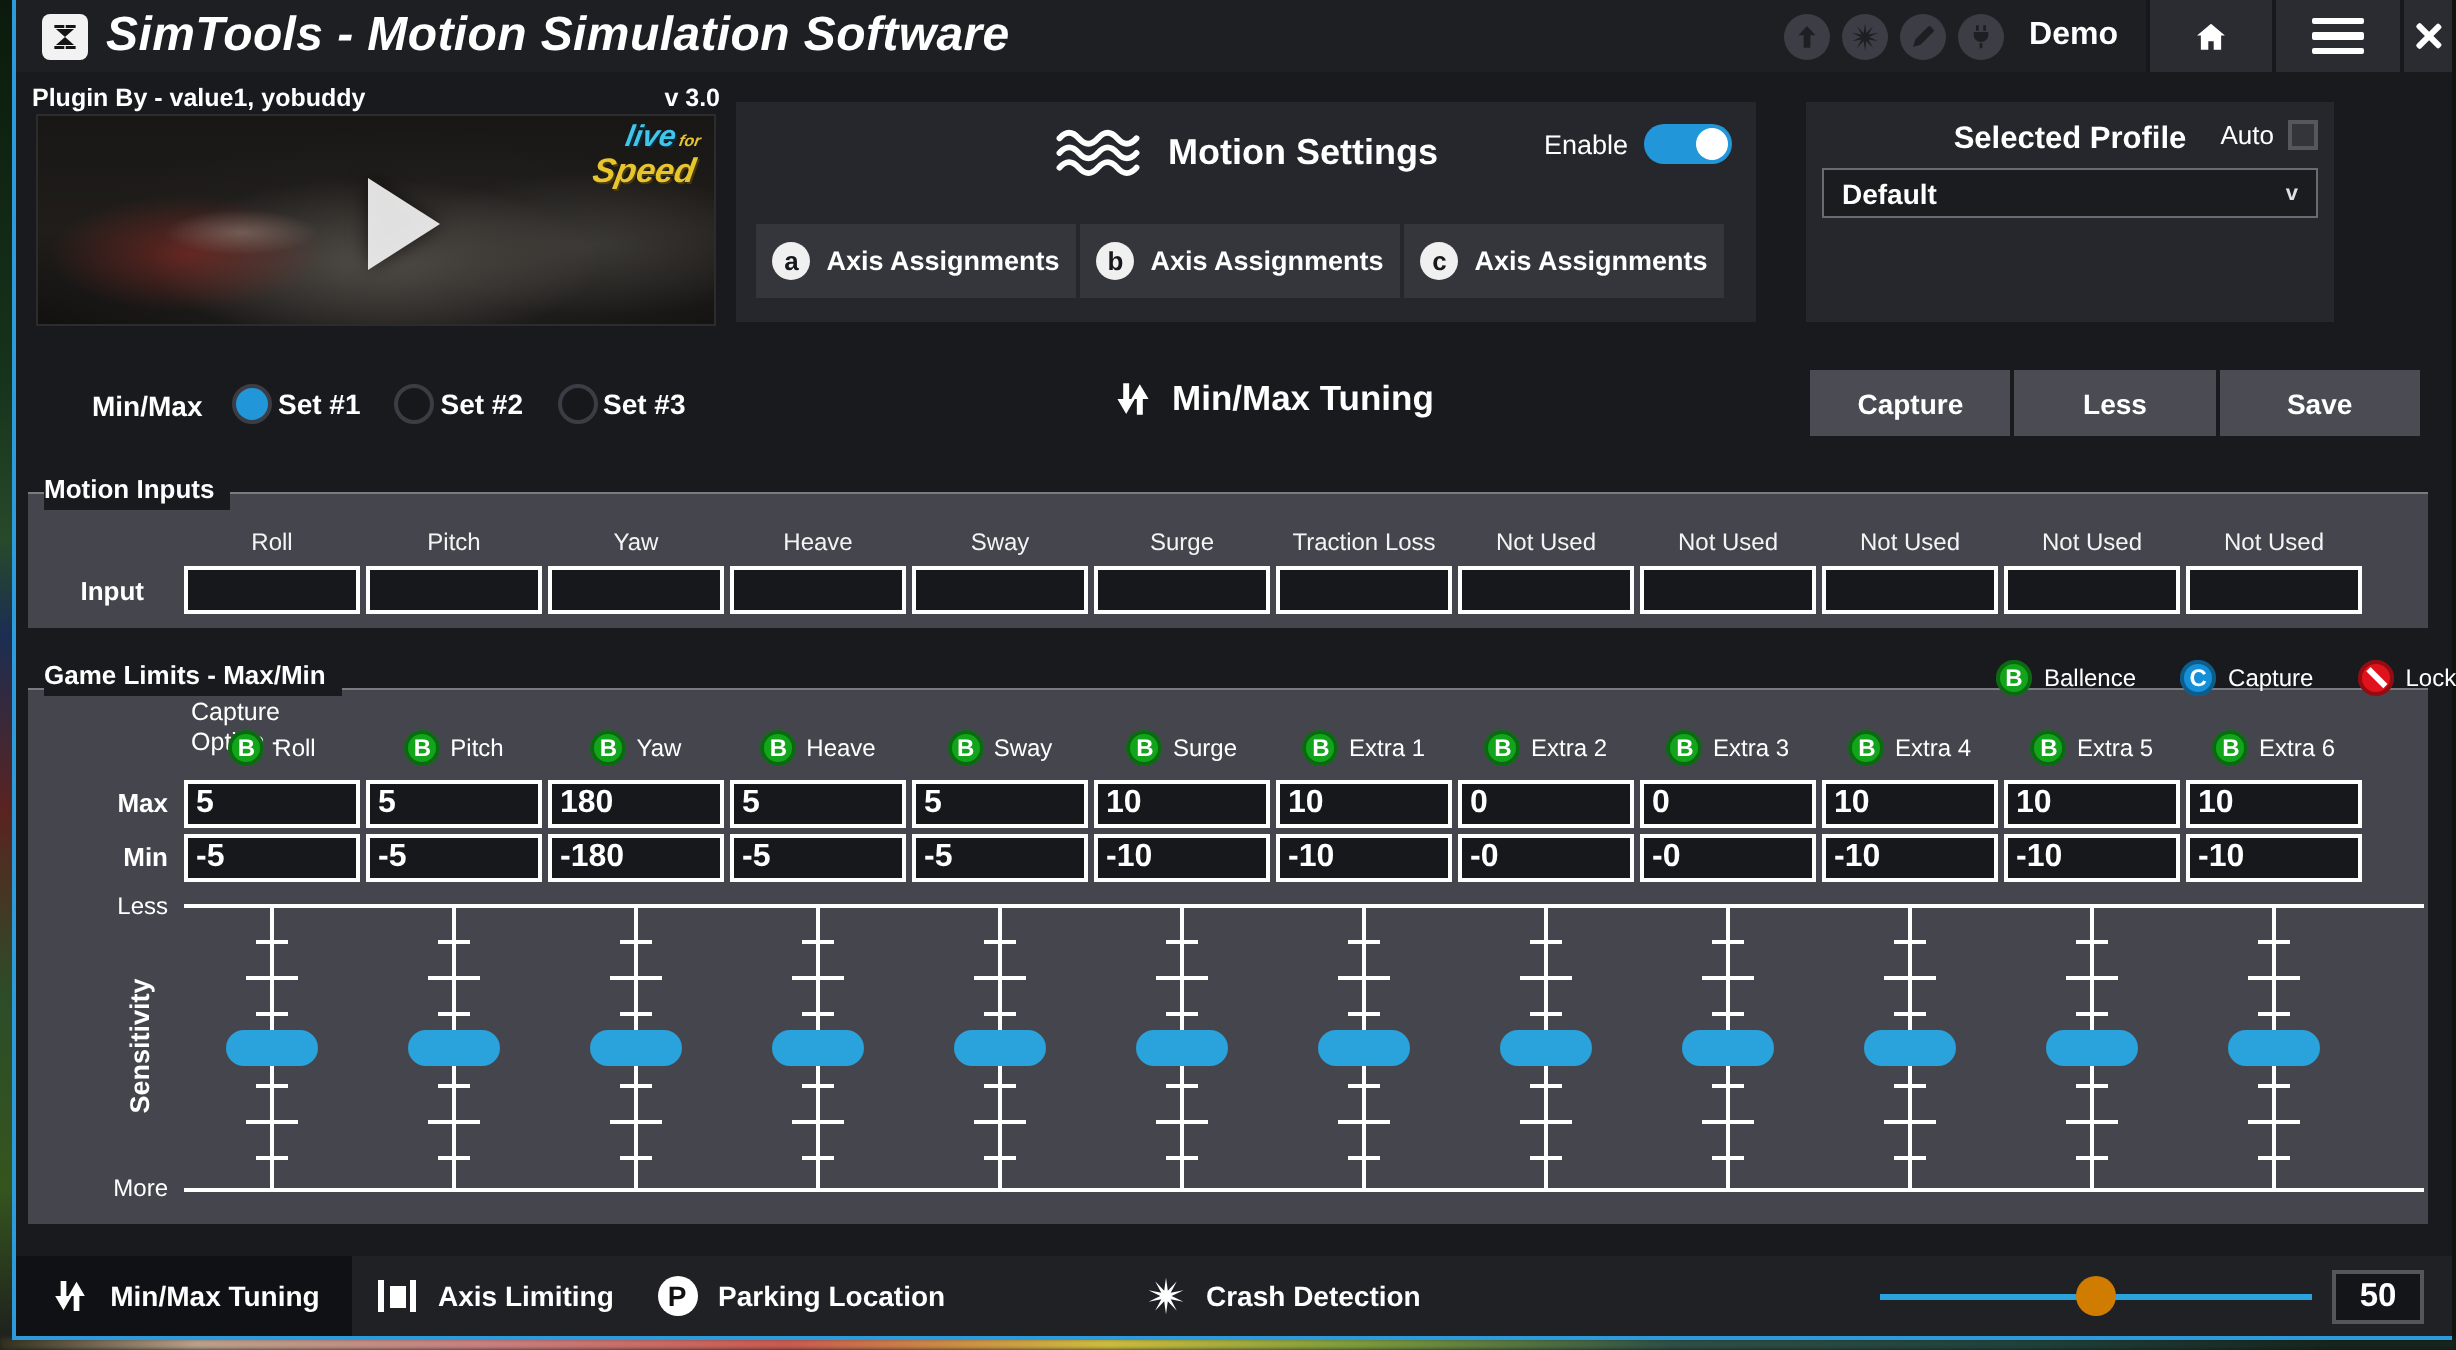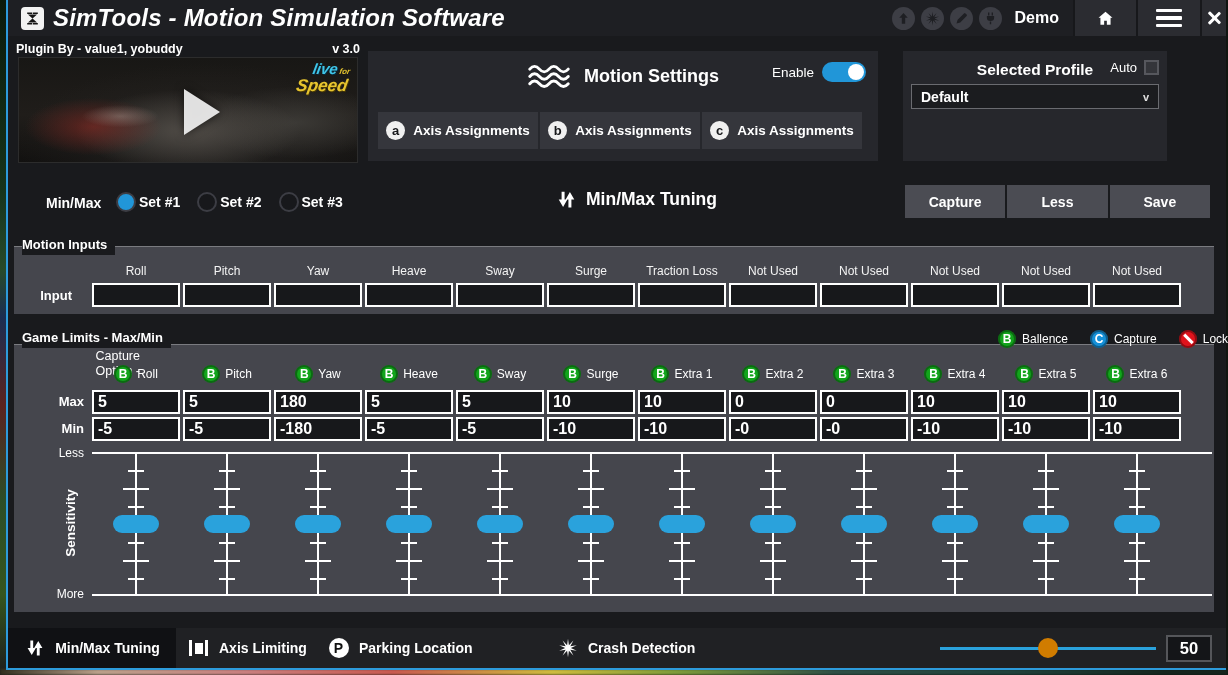--- a/index.html
+++ b/index.html
@@ -559,21 +559,21 @@
             </span>
           </span>
           <span>Axis Limiting</span>
         </div>
         <div class="tab" style="left: 320px;">
           <span class="tab-icon">
             <span class="pc">P</span>
           </span>
           <span>Parking Location</span>
         </div>
-        <div class="tab" style="left: 549px;">
+        <div class="tab" style="left: 564px;">
           <span class="tab-icon">
             <svg viewBox="0 0 24 24">
               <polygon fill="#fff" points="12.0,1.0 13.1,8.8 18.5,3.1 14.8,10.0 22.5,8.6 15.4,12.0 22.5,15.4 14.8,14.0 18.5,20.9 13.1,15.2 12.0,23.0 10.9,15.2 5.5,20.9 9.2,14.0 1.5,15.4 8.6,12.0 1.5,8.6 9.2,10.0 5.5,3.1 10.9,8.8 "></polygon>
             </svg>
           </span>
           <span>Crash Detection</span>
         </div>
       </div>
     <div class="int-track">
       <div class="int-handle" id="int-handle" style="left: 98px;"></div>

